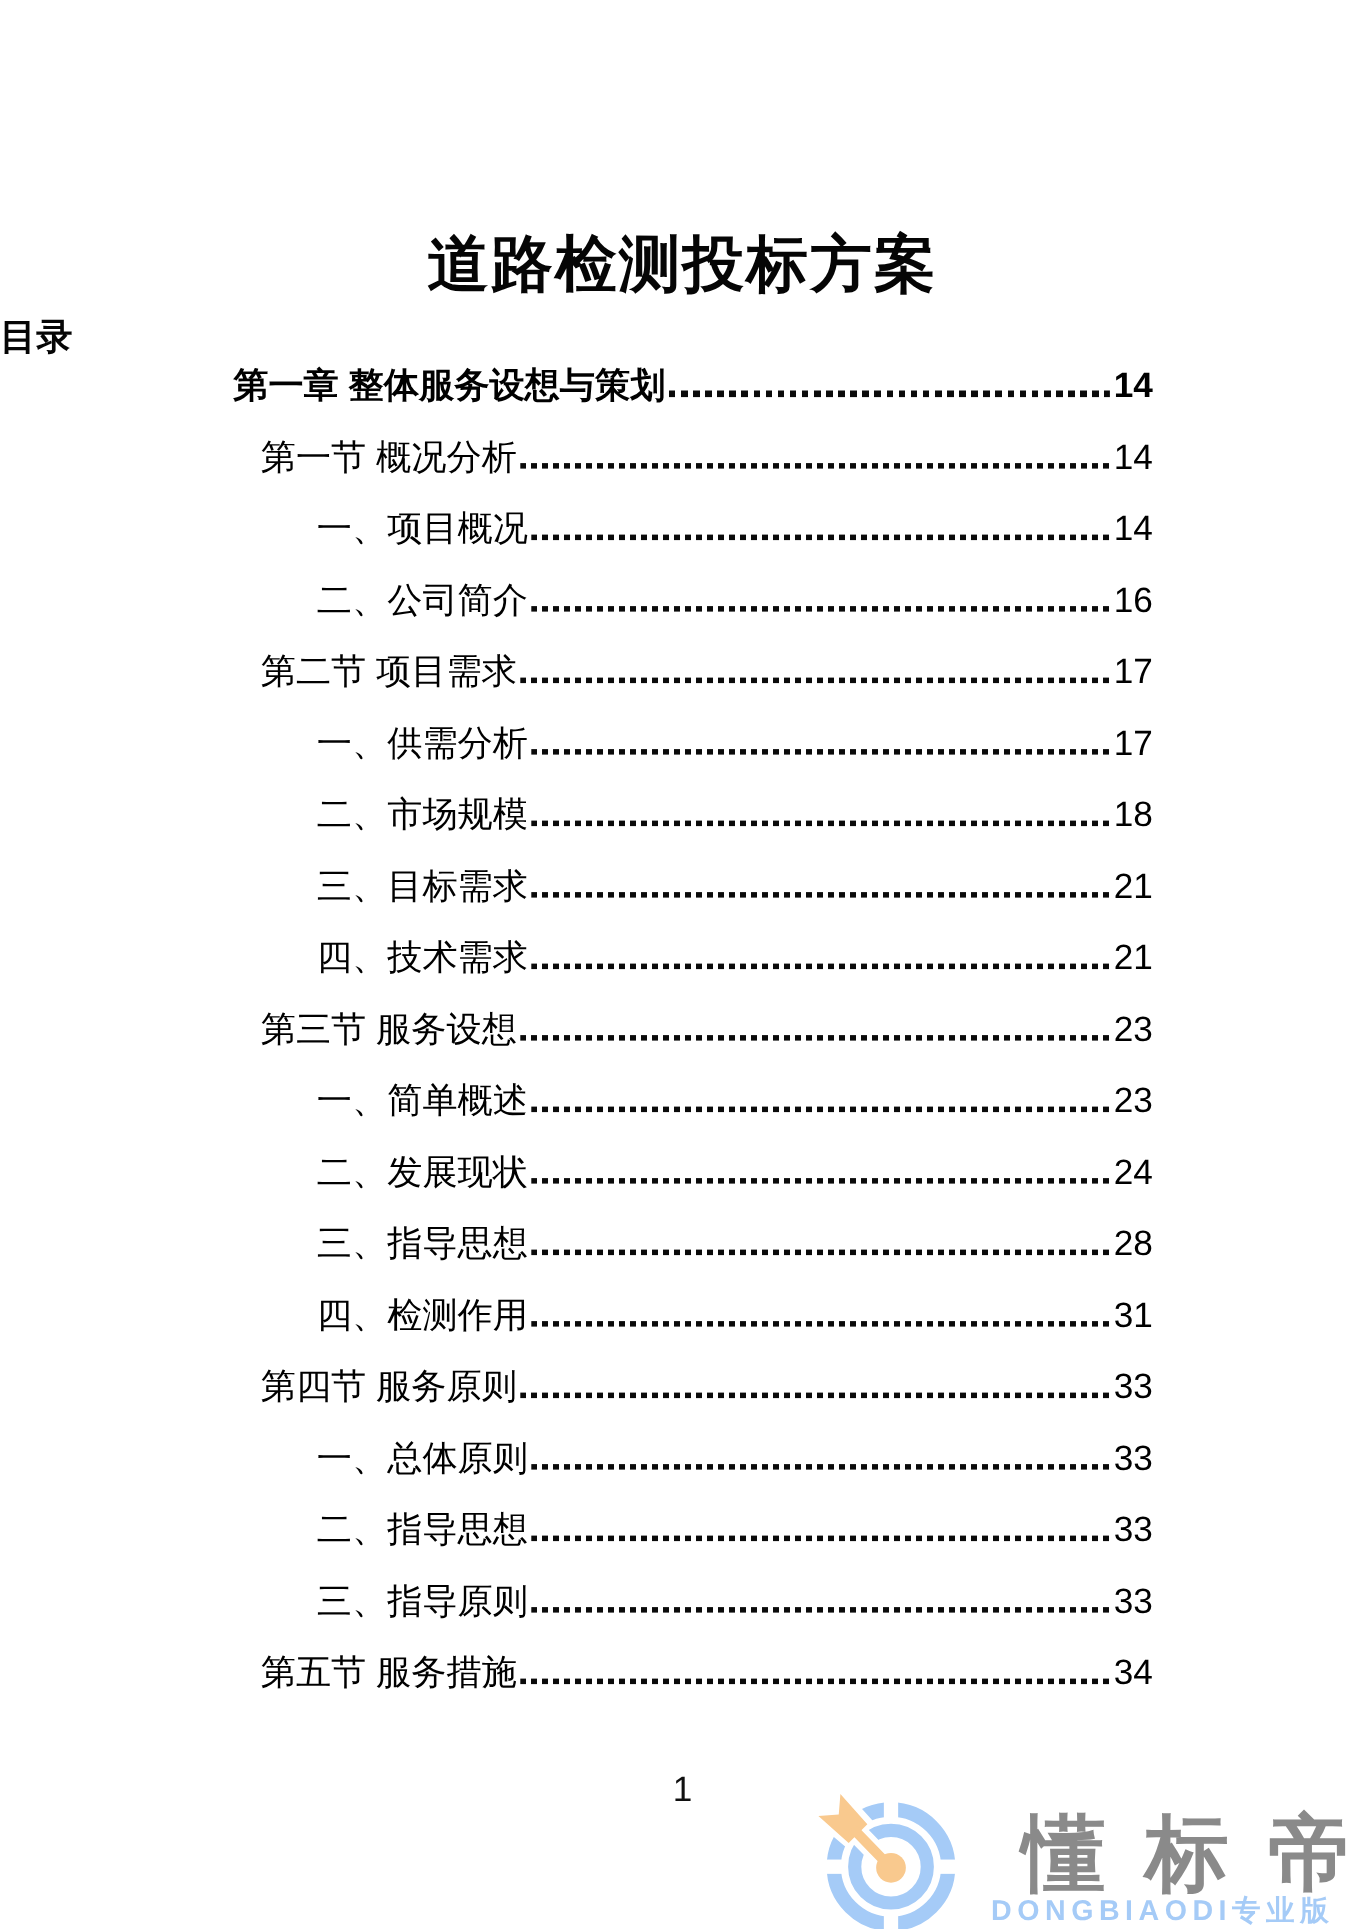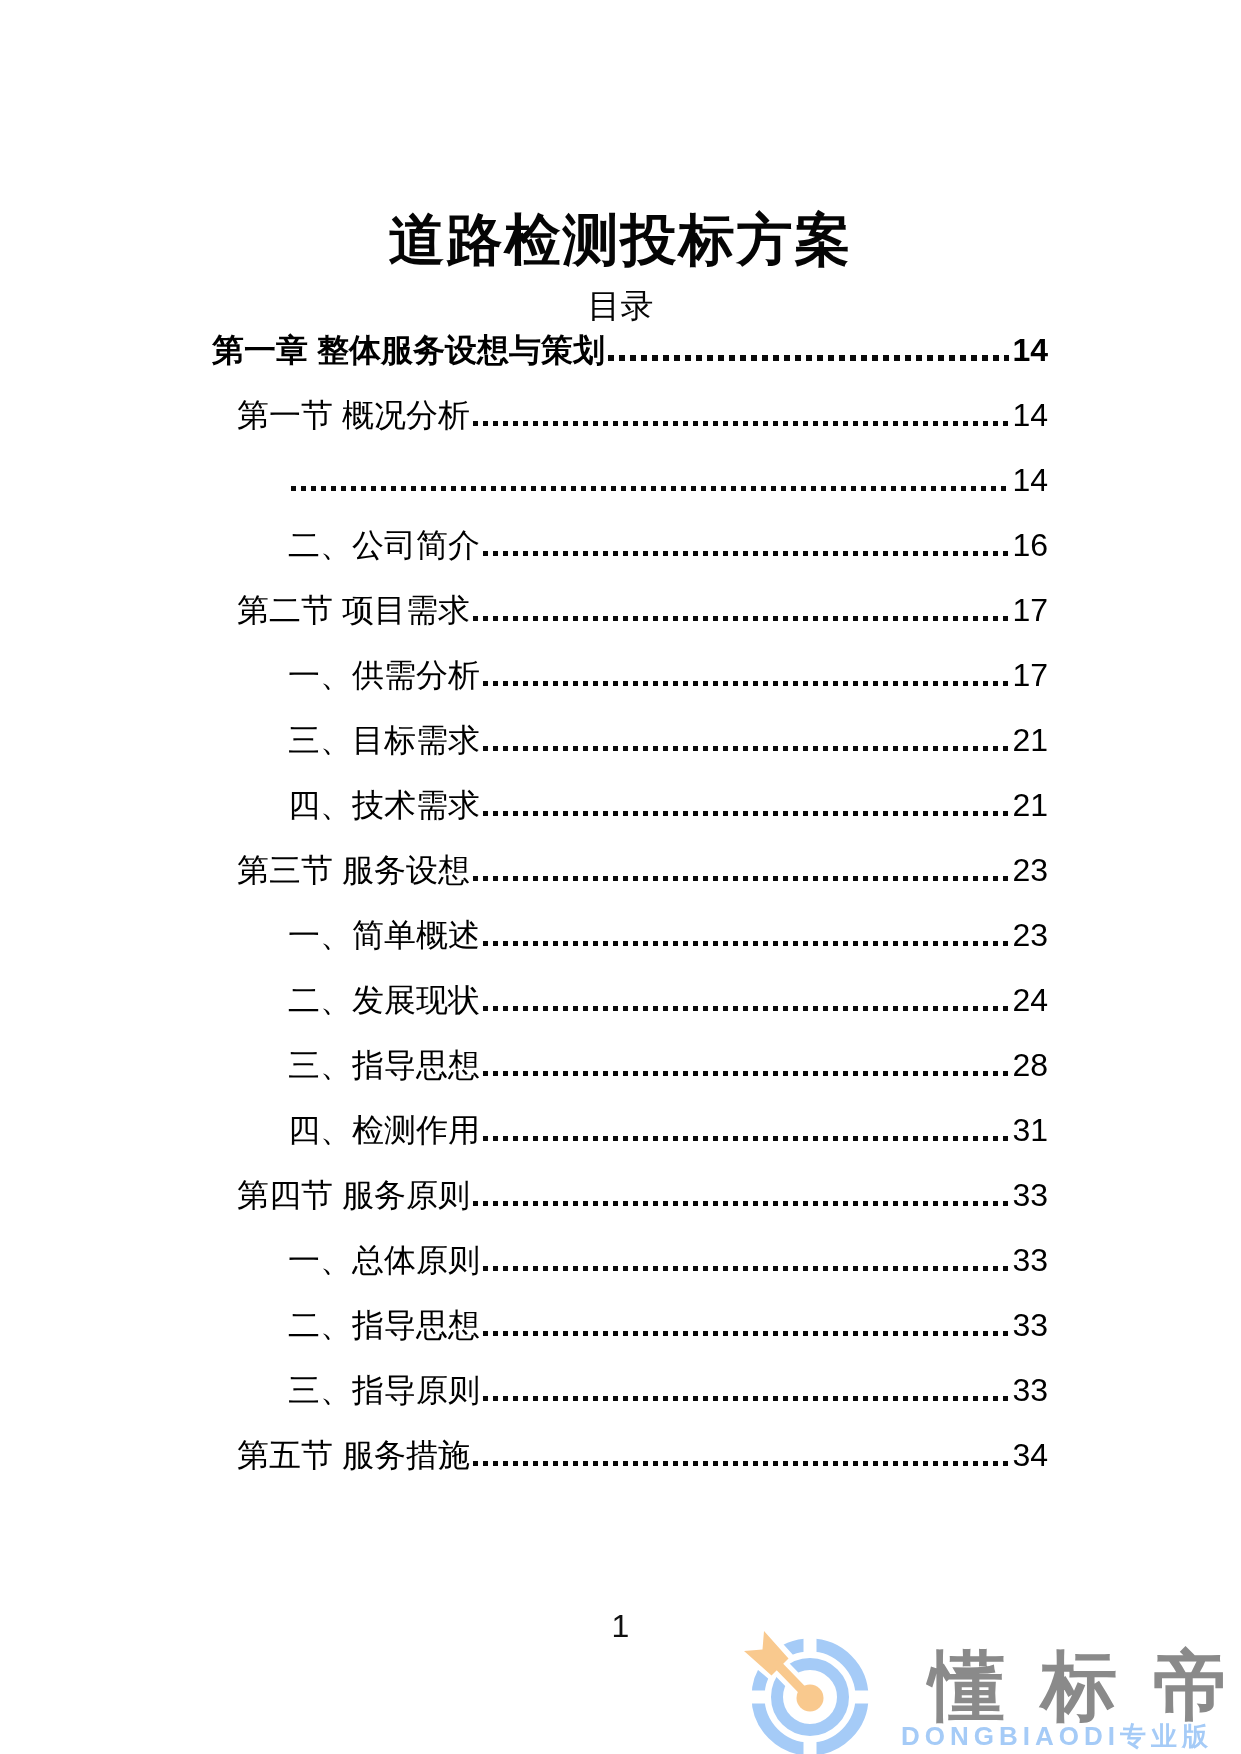--- a/index.html
+++ b/index.html
@@ -13,22 +13,21 @@
   }
   .doc-title{
     position:absolute;top:170px;left:0;right:0;
     text-align:center;
     font-size:56px;line-height:64px;font-weight:800;
     letter-spacing:2px;
     color:#050505;
   }
   .toc-heading{
     position:absolute;top:258px;left:0;right:0;
-    text-align:center;
-    font-size:33px;line-height:42px;font-weight:400;
+    font-size:33px;line-height:42px;font-weight:700;
     color:#050505;
   }
   .toc{
     position:absolute;top:318px;left:188px;right:193px;
   }
   .toc-row{
     display:flex;align-items:baseline;
     height:65px;line-height:65px;
     font-size:32px;
     white-space:nowrap;
@@ -88,37 +87,43 @@
         <span class="toc-label">第一章 整体服务设想与策划</span>
         <span class="toc-dots"></span>
         <span class="toc-page">14</span>
       </div>
       <div class="toc-row level-section">
         <span class="toc-label">第一节 概况分析</span>
         <span class="toc-dots"></span>
         <span class="toc-page">14</span>
       </div>
       <div class="toc-row level-item">
+        <span class="toc-label">一、项目概况</span>
         <span class="toc-dots"></span>
         <span class="toc-page">14</span>
       </div>
       <div class="toc-row level-item">
         <span class="toc-label">二、公司简介</span>
         <span class="toc-dots"></span>
         <span class="toc-page">16</span>
       </div>
       <div class="toc-row level-section">
         <span class="toc-label">第二节 项目需求</span>
         <span class="toc-dots"></span>
         <span class="toc-page">17</span>
       </div>
       <div class="toc-row level-item">
         <span class="toc-label">一、供需分析</span>
         <span class="toc-dots"></span>
         <span class="toc-page">17</span>
+      </div>
+      <div class="toc-row level-item">
+        <span class="toc-label">二、市场规模</span>
+        <span class="toc-dots"></span>
+        <span class="toc-page">18</span>
       </div>
       <div class="toc-row level-item">
         <span class="toc-label">三、目标需求</span>
         <span class="toc-dots"></span>
         <span class="toc-page">21</span>
       </div>
       <div class="toc-row level-item">
         <span class="toc-label">四、技术需求</span>
         <span class="toc-dots"></span>
         <span class="toc-page">21</span>

